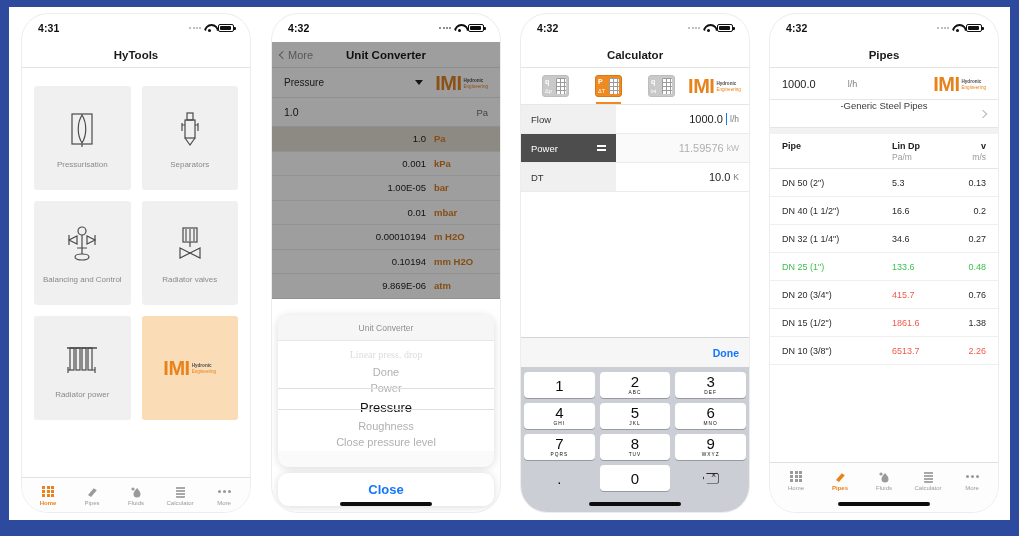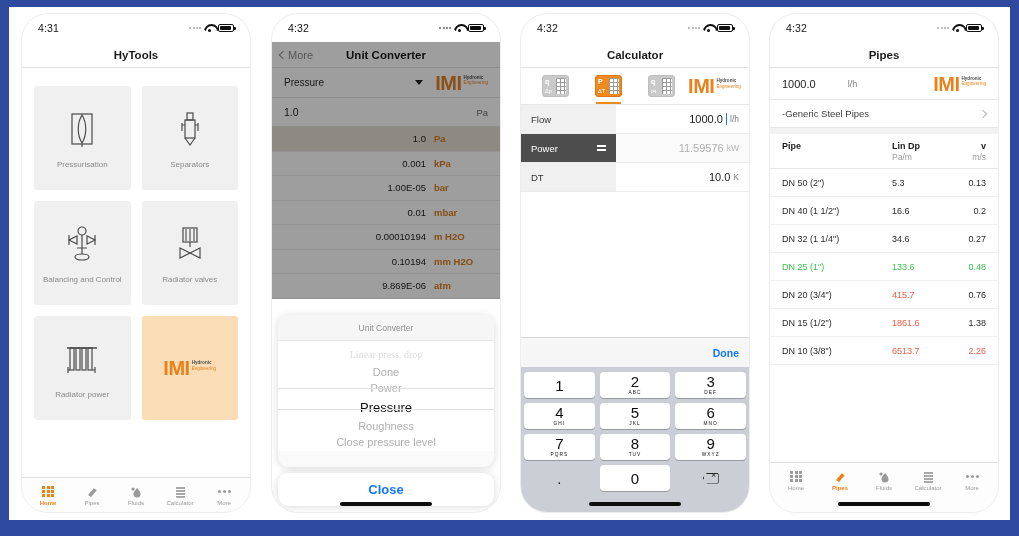--- a/index.html
+++ b/index.html
@@ -31,21 +31,21 @@
   #phone1 { left: 22px; }
   #phone2 { left: 272px; }
   #phone3 { left: 521px; }
   #phone4 { left: 770px; }
 
   
   .statusbar {
     height: 28px; position: relative;
     display: flex; align-items: center;
     padding: 0 16px;
-    font-size: 10.5px; font-weight: normal; color: #111;
+    font-size: 10.5px; font-weight: bold; color: #111;
   }
   .sb-time { letter-spacing: 0.1px; }
   .sb-right { margin-left: auto; display: flex; align-items: center; gap: 3px; }
   .sb-dots { display: flex; gap: 1.2px; align-items: flex-end; }
   .sb-dots i { display: block; width: 2px; height: 2px; background: #aaa; border-radius: 50%; }
   .sb-wifi { width: 11px; height: 9px; position: relative; }
   .sb-wifi::before {
     content: ""; position: absolute; left: 0; top: 0;
     width: 11px; height: 11px;
     border: 2px solid #111; border-radius: 50%;
@@ -84,21 +84,21 @@
   .home-body { background: #fff; height: 409px; padding: 18px 12px 0; }
   .tiles { display: grid; grid-template-columns: 1fr 1fr; gap: 11px; }
   .tile {
     background: #f0f0f0; border-radius: 3px; height: 104px;
     display: flex; flex-direction: column; align-items: center; justify-content: center;
     gap: 8px;
   }
   .tile.accent { background: #fadcb6; }
   .tile-label { font-size: 8px; color: #8a8a8a; }
   .tile-ico { height: 44px; display:flex; align-items:center; justify-content:center; }
-  .imi-logo { display: flex; align-items: flex-start; gap: 2px; }
+  .imi-logo { display: flex; align-items: center; gap: 2px; }
   .imi-mark { font-size: 20px; font-weight: bold; color: #e8821a; letter-spacing: -0.5px; line-height: 1; }
   .imi-sub { font-size: 4.6px; line-height: 1.25; padding-top: 2px; }
   .imi-sub b { color: #4d4d4d; display: block; }
   .imi-sub i { color: #e8821a; font-style: normal; display: block; }
 
   
   .tabbar {
     height: 34px; border-top: 1px solid #e0e0e0; background: #fdfdfd;
     display: flex; align-items: center; padding: 2px 4px 0;
   }
@@ -250,21 +250,21 @@
   
   .pp-flow {
     height: 32px; display: flex; align-items: center; padding: 0 12px;
     border-bottom: 1px solid #e6e6e6; background: #fff;
   }
   .pp-flow-val { font-size: 11px; color: #1c1c1c; }
   .pp-flow-unit { font-size: 9px; color: #7d7d7d; margin-left: 32px; }
   .pp-flow .uc-logo { margin-left: auto; }
   .pp-mat {
     height: 28px; display: flex; align-items: center; padding: 0 12px;
-    border-bottom: 1px solid #e6e6e6; background: #fff; font-size: 9.5px; color: #3b3b3b;
+    border-bottom: 1px solid #e6e6e6; background: #fff; font-size: 9.5px; color: #3b3b3b; flex-direction: column;
   }
   .chev-right {
     margin-left: auto; width: 6px; height: 6px;
     border-right: 1.3px solid #b5b5b5; border-top: 1.3px solid #b5b5b5; transform: rotate(45deg);
   }
   .pp-gap { height: 6px; background: #f2f2f2; }
   .pp-head {
     display: flex; align-items: center; padding: 7px 12px 1px; background: #fff;
     font-size: 9px; font-weight: bold; color: #1c1c1c;
   }

